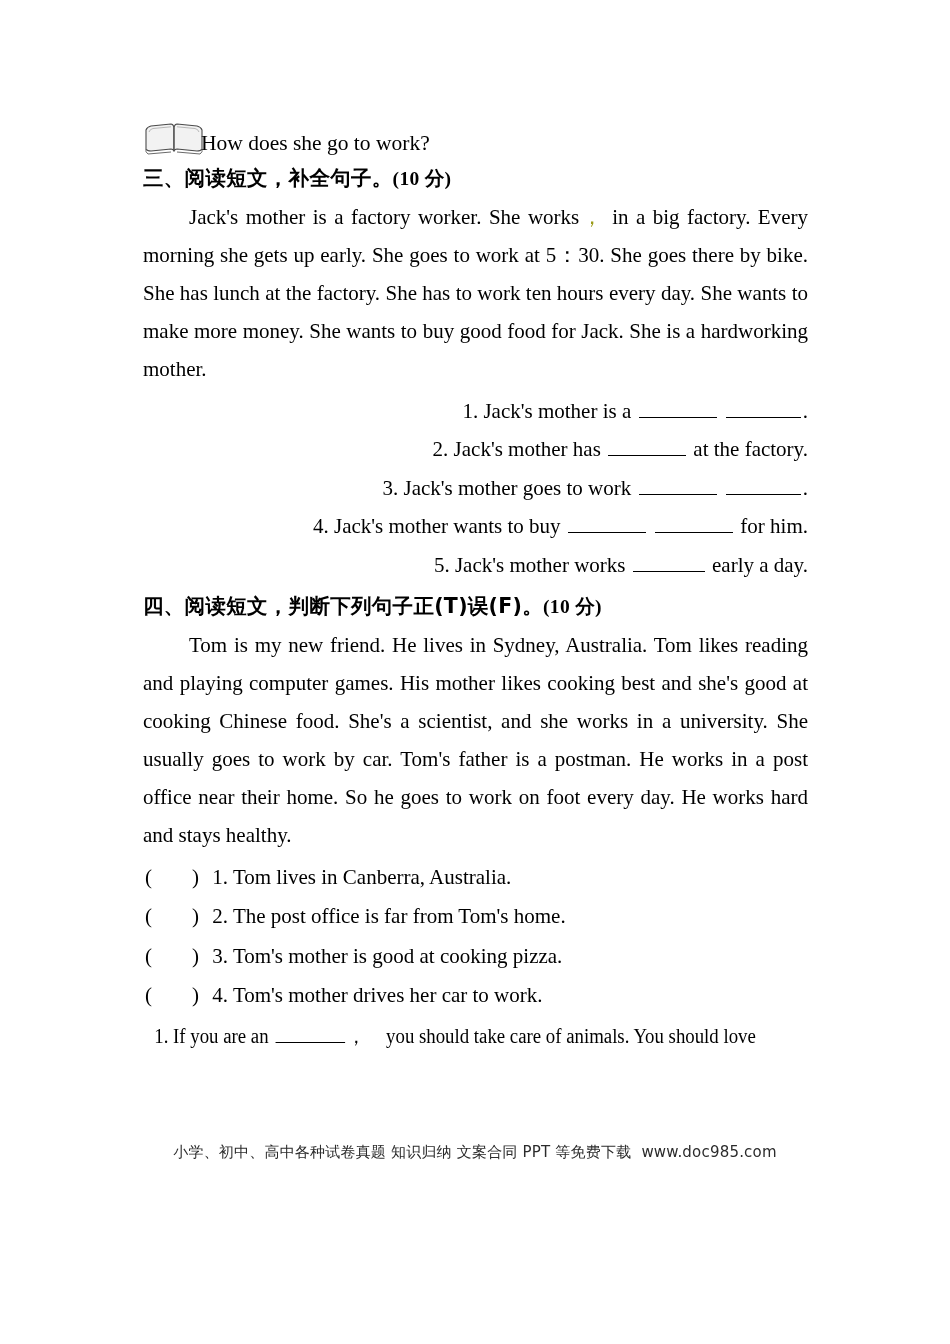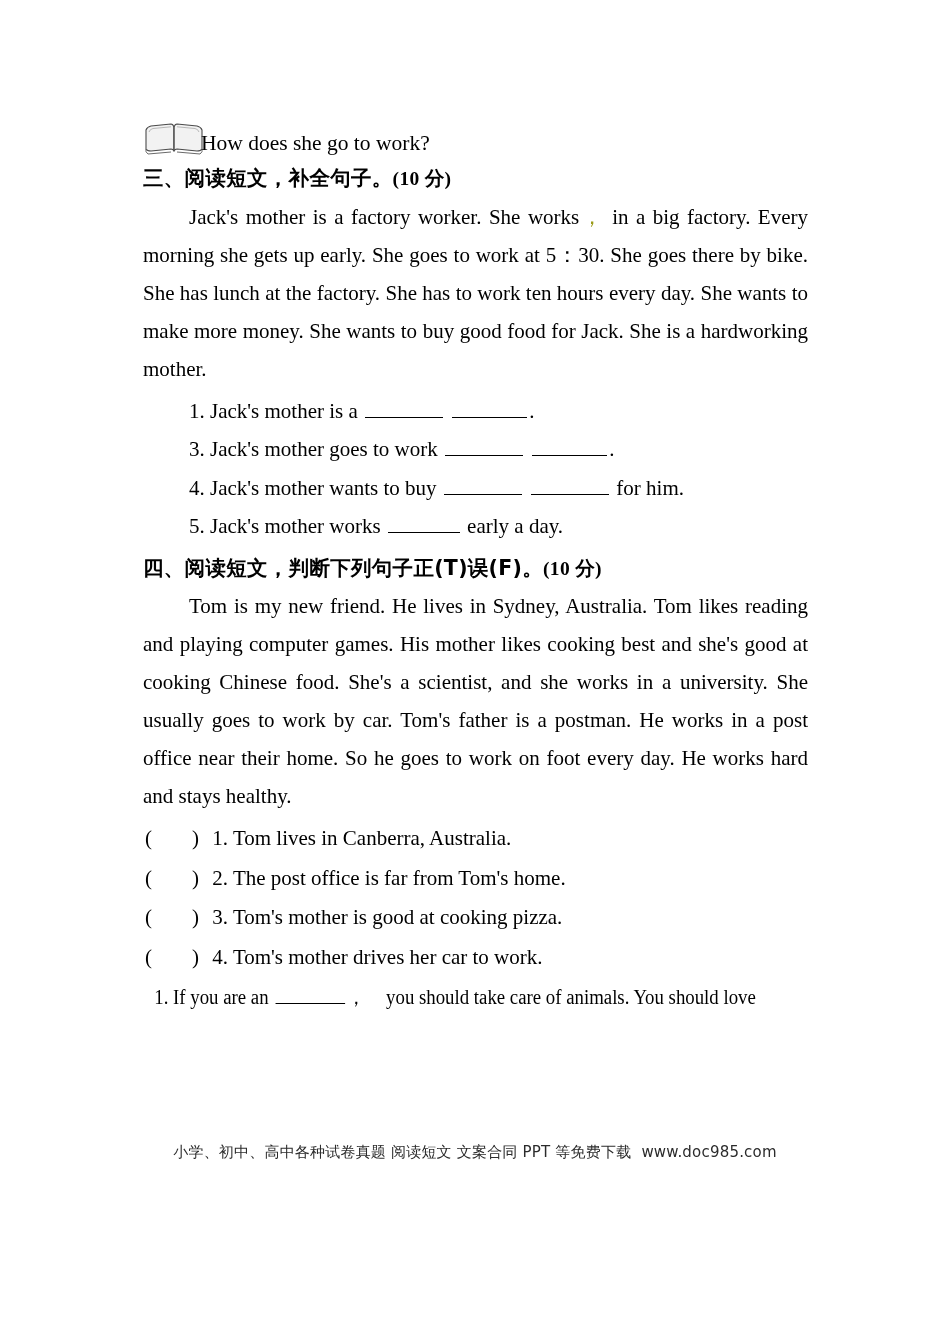--- a/index.html
+++ b/index.html
@@ -90,20 +90,21 @@
   .q-list {
     margin: 2px 0 0 0;
     padding: 0;
     list-style: none;
   }
   .q-item {
     font-size: 21px;
     line-height: 38.5px;
     padding-left: 46px;
     white-space: nowrap;
+    text-align: right;
   }
 
   
   .blank {
     display: inline-block;
     border-bottom: 1.6px solid #000;
     vertical-align: baseline;
     margin: 0 2px;
     height: 17px;
   }
@@ -190,20 +191,26 @@
     <p class="passage"><span>Jack's mother is a factory worker. She works</span><span class="mark-dot">，</span><span> in a big factory. Every morning she gets up early. She goes to work at 5：30. She goes there by bike. She has lunch at the factory. She has to work ten hours every day. She wants to make more money. She wants to buy good food for Jack. She is a hardworking mother.</span></p>
 
     <ul class="q-list">
       <li class="q-item">
         <span>1.</span>
         <span>Jack's mother is a</span>
         <span class="blank w78"></span>
         <span class="blank w75"></span><span>.</span>
       </li>
       <li class="q-item">
+        <span>2.</span>
+        <span>Jack's mother has</span>
+        <span class="blank w78"></span>
+        <span>at the factory.</span>
+      </li>
+      <li class="q-item">
         <span>3.</span>
         <span>Jack's mother goes to work</span>
         <span class="blank w78"></span>
         <span class="blank w75"></span><span>.</span>
       </li>
       <li class="q-item">
         <span>4.</span>
         <span>Jack's mother wants to buy</span>
         <span class="blank w78"></span>
         <span class="blank w78"></span>
@@ -245,16 +252,16 @@
         <span>Tom's mother drives her car to work.</span>
       </li>
     </ul>
 
 
     <div class="final-line"><span>1.</span> <span>If you are an</span> <span class="blank-final"></span><span>，</span><span class="wide-gap"></span><span>you should take care of animals. You should love</span></div>
 
   </div>
 
   <div class="footer">
-    <span>小学、初中、高中各种试卷真题 阅读短文 文案合同 PPT 等免费下载</span><span class="url">www.doc985.com</span>
+    <span>小学、初中、高中各种试卷真题 知识归纳 文案合同 PPT 等免费下载</span><span class="url">www.doc985.com</span>
   </div>
 
 </div>
 
 </body></html>

